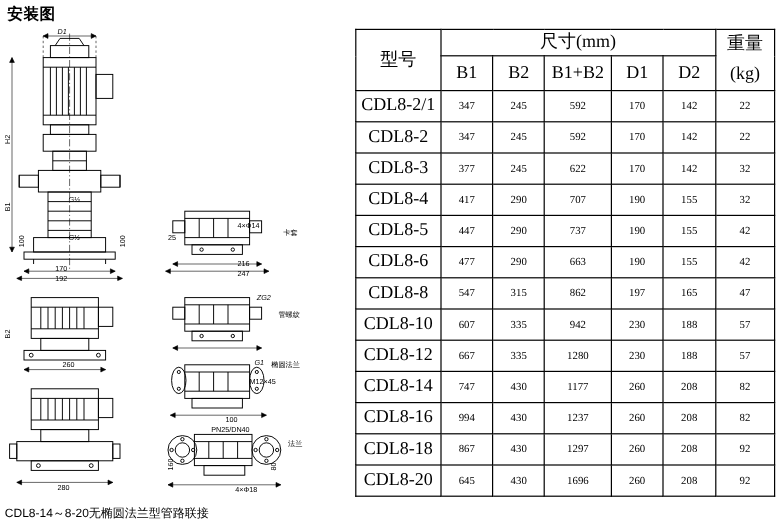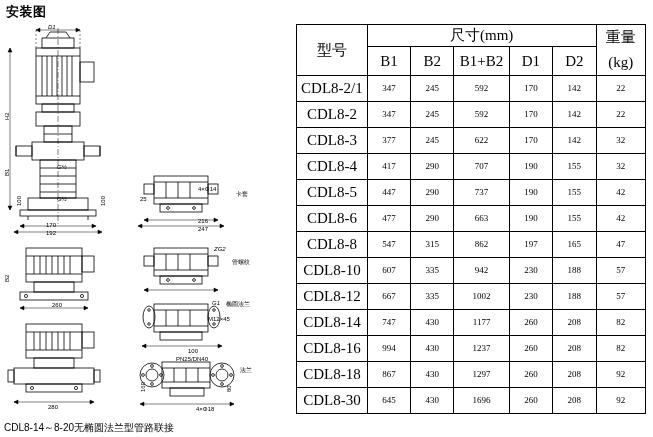--- a/index.html
+++ b/index.html
@@ -446,21 +446,21 @@
             <td>335</td>
             <td>942</td>
             <td>230</td>
             <td>188</td>
             <td>57</td>
           </tr>
           <tr>
             <td class="model-cell">CDL8-12</td>
             <td>667</td>
             <td>335</td>
-            <td>1002</td>
+            <td>1280</td>
             <td>230</td>
             <td>188</td>
             <td>57</td>
           </tr>
           <tr>
             <td class="model-cell">CDL8-14</td>
             <td>747</td>
             <td>430</td>
             <td>1177</td>
             <td>260</td>
@@ -479,21 +479,21 @@
           <tr>
             <td class="model-cell">CDL8-18</td>
             <td>867</td>
             <td>430</td>
             <td>1297</td>
             <td>260</td>
             <td>208</td>
             <td>92</td>
           </tr>
           <tr>
-            <td class="model-cell">CDL8-30</td>
+            <td class="model-cell">CDL8-20</td>
             <td>645</td>
             <td>430</td>
             <td>1696</td>
             <td>260</td>
             <td>208</td>
             <td>92</td>
           </tr>
         </tbody>
     </table>
   </div>

